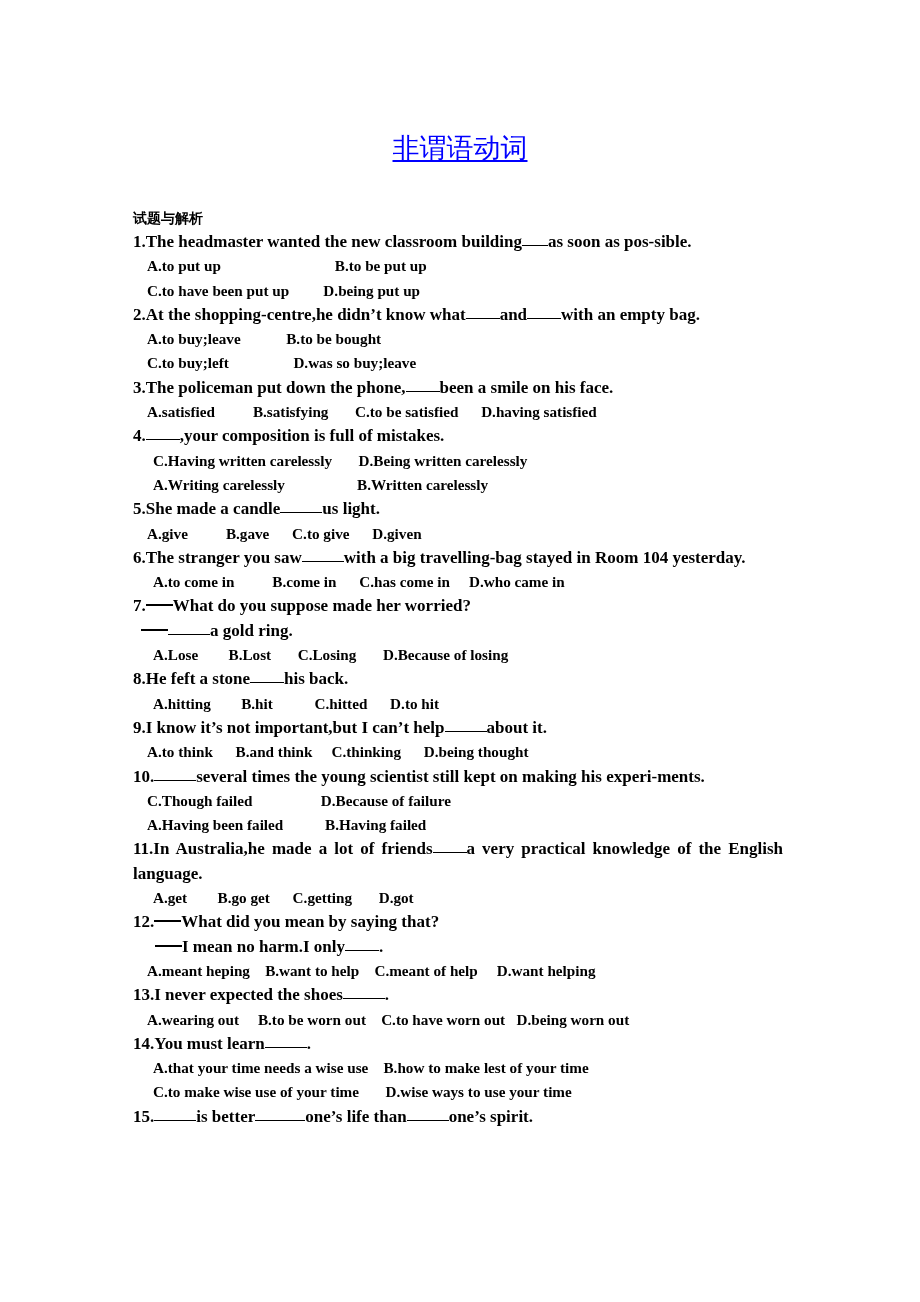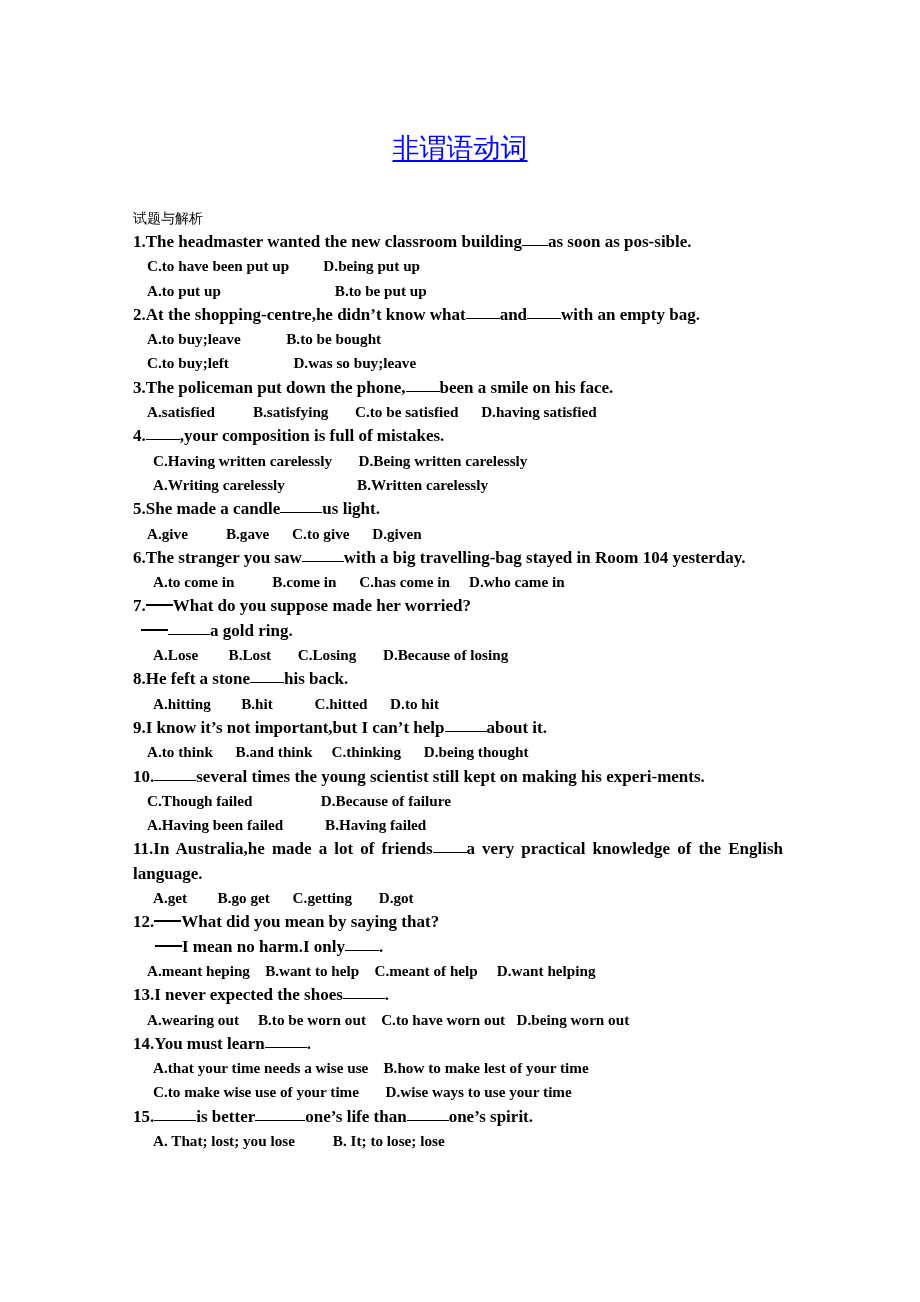--- a/index.html
+++ b/index.html
@@ -49,21 +49,21 @@
     position: absolute;
     left: 133px;
     top: 208px;
     width: 650px;
   }
 
   .section-label {
     font-family: "DejaVu Sans", "Liberation Sans", sans-serif;
     font-size: 14px;
     line-height: 20px;
-    font-weight: normal;
+    font-weight: bold;
     color: #000000;
     margin: 0 0 2px 0;
     white-space: pre;
   }
 
   
   .qline {
     font-size: 17px;
     line-height: 24.3px;
     font-weight: bold;
@@ -117,22 +117,22 @@
 
 <div class="page">
 
   <h1 class="doc-title"><span class="ul">非谓语动词</span></h1>
 
   <div class="body-block">
 
     <div class="section-label">试题与解析</div>
 
     <p class="qline"><span>1.</span><span>The headmaster wanted the new classroom building</span><span class="blank b3"></span><span>as soon as pos-sible.</span></p>
+    <p class="opts ind1">A.to put up                              B.to be put up</p>
     <p class="opts ind1">C.to have been put up         D.being put up</p>
-    <p class="opts ind1">A.to put up                              B.to be put up</p>
 
     <p class="qline"><span>2.</span><span>At the shopping-centre,he didn’t know what</span><span class="blank b4"></span><span>and</span><span class="blank b4"></span><span>with an empty bag.</span></p>
     <p class="opts ind1">A.to buy;leave            B.to be bought</p>
     <p class="opts ind1">C.to buy;left                 D.was so buy;leave</p>
 
     <p class="qline"><span>3.</span><span>The policeman put down the phone,</span><span class="blank b4"></span><span>been a smile on his face.</span></p>
     <p class="opts ind1">A.satisfied          B.satisfying       C.to be satisfied      D.having satisfied</p>
 
     <p class="qline"><span>4.</span><span class="blank b4"></span><span>,your composition is full of mistakes.</span></p>
     <p class="opts ind2">C.Having written carelessly       D.Being written carelessly</p>
@@ -166,16 +166,15 @@
     <p class="opts ind1">A.meant heping    B.want to help    C.meant of help     D.want helping</p>
 
     <p class="qline"><span>13.</span><span>I never expected the shoes</span><span class="blank b5"></span><span>.</span></p>
     <p class="opts ind1">A.wearing out     B.to be worn out    C.to have worn out   D.being worn out</p>
 
     <p class="qline"><span>14.</span><span>You must learn</span><span class="blank b5"></span><span>.</span></p>
     <p class="opts ind2">A.that your time needs a wise use    B.how to make lest of your time</p>
     <p class="opts ind2">C.to make wise use of your time       D.wise ways to use your time</p>
 
     <p class="qline"><span>15.</span><span class="blank b5"></span><span>is better</span><span class="blank b6"></span><span>one’s life than</span><span class="blank b5"></span><span>one’s spirit.</span></p>
-    <p class="opts ind2">A. That; lost; you lose          B. It; to lose; lose</p>
 
   </div>
 </div>
 
 </body></html>

